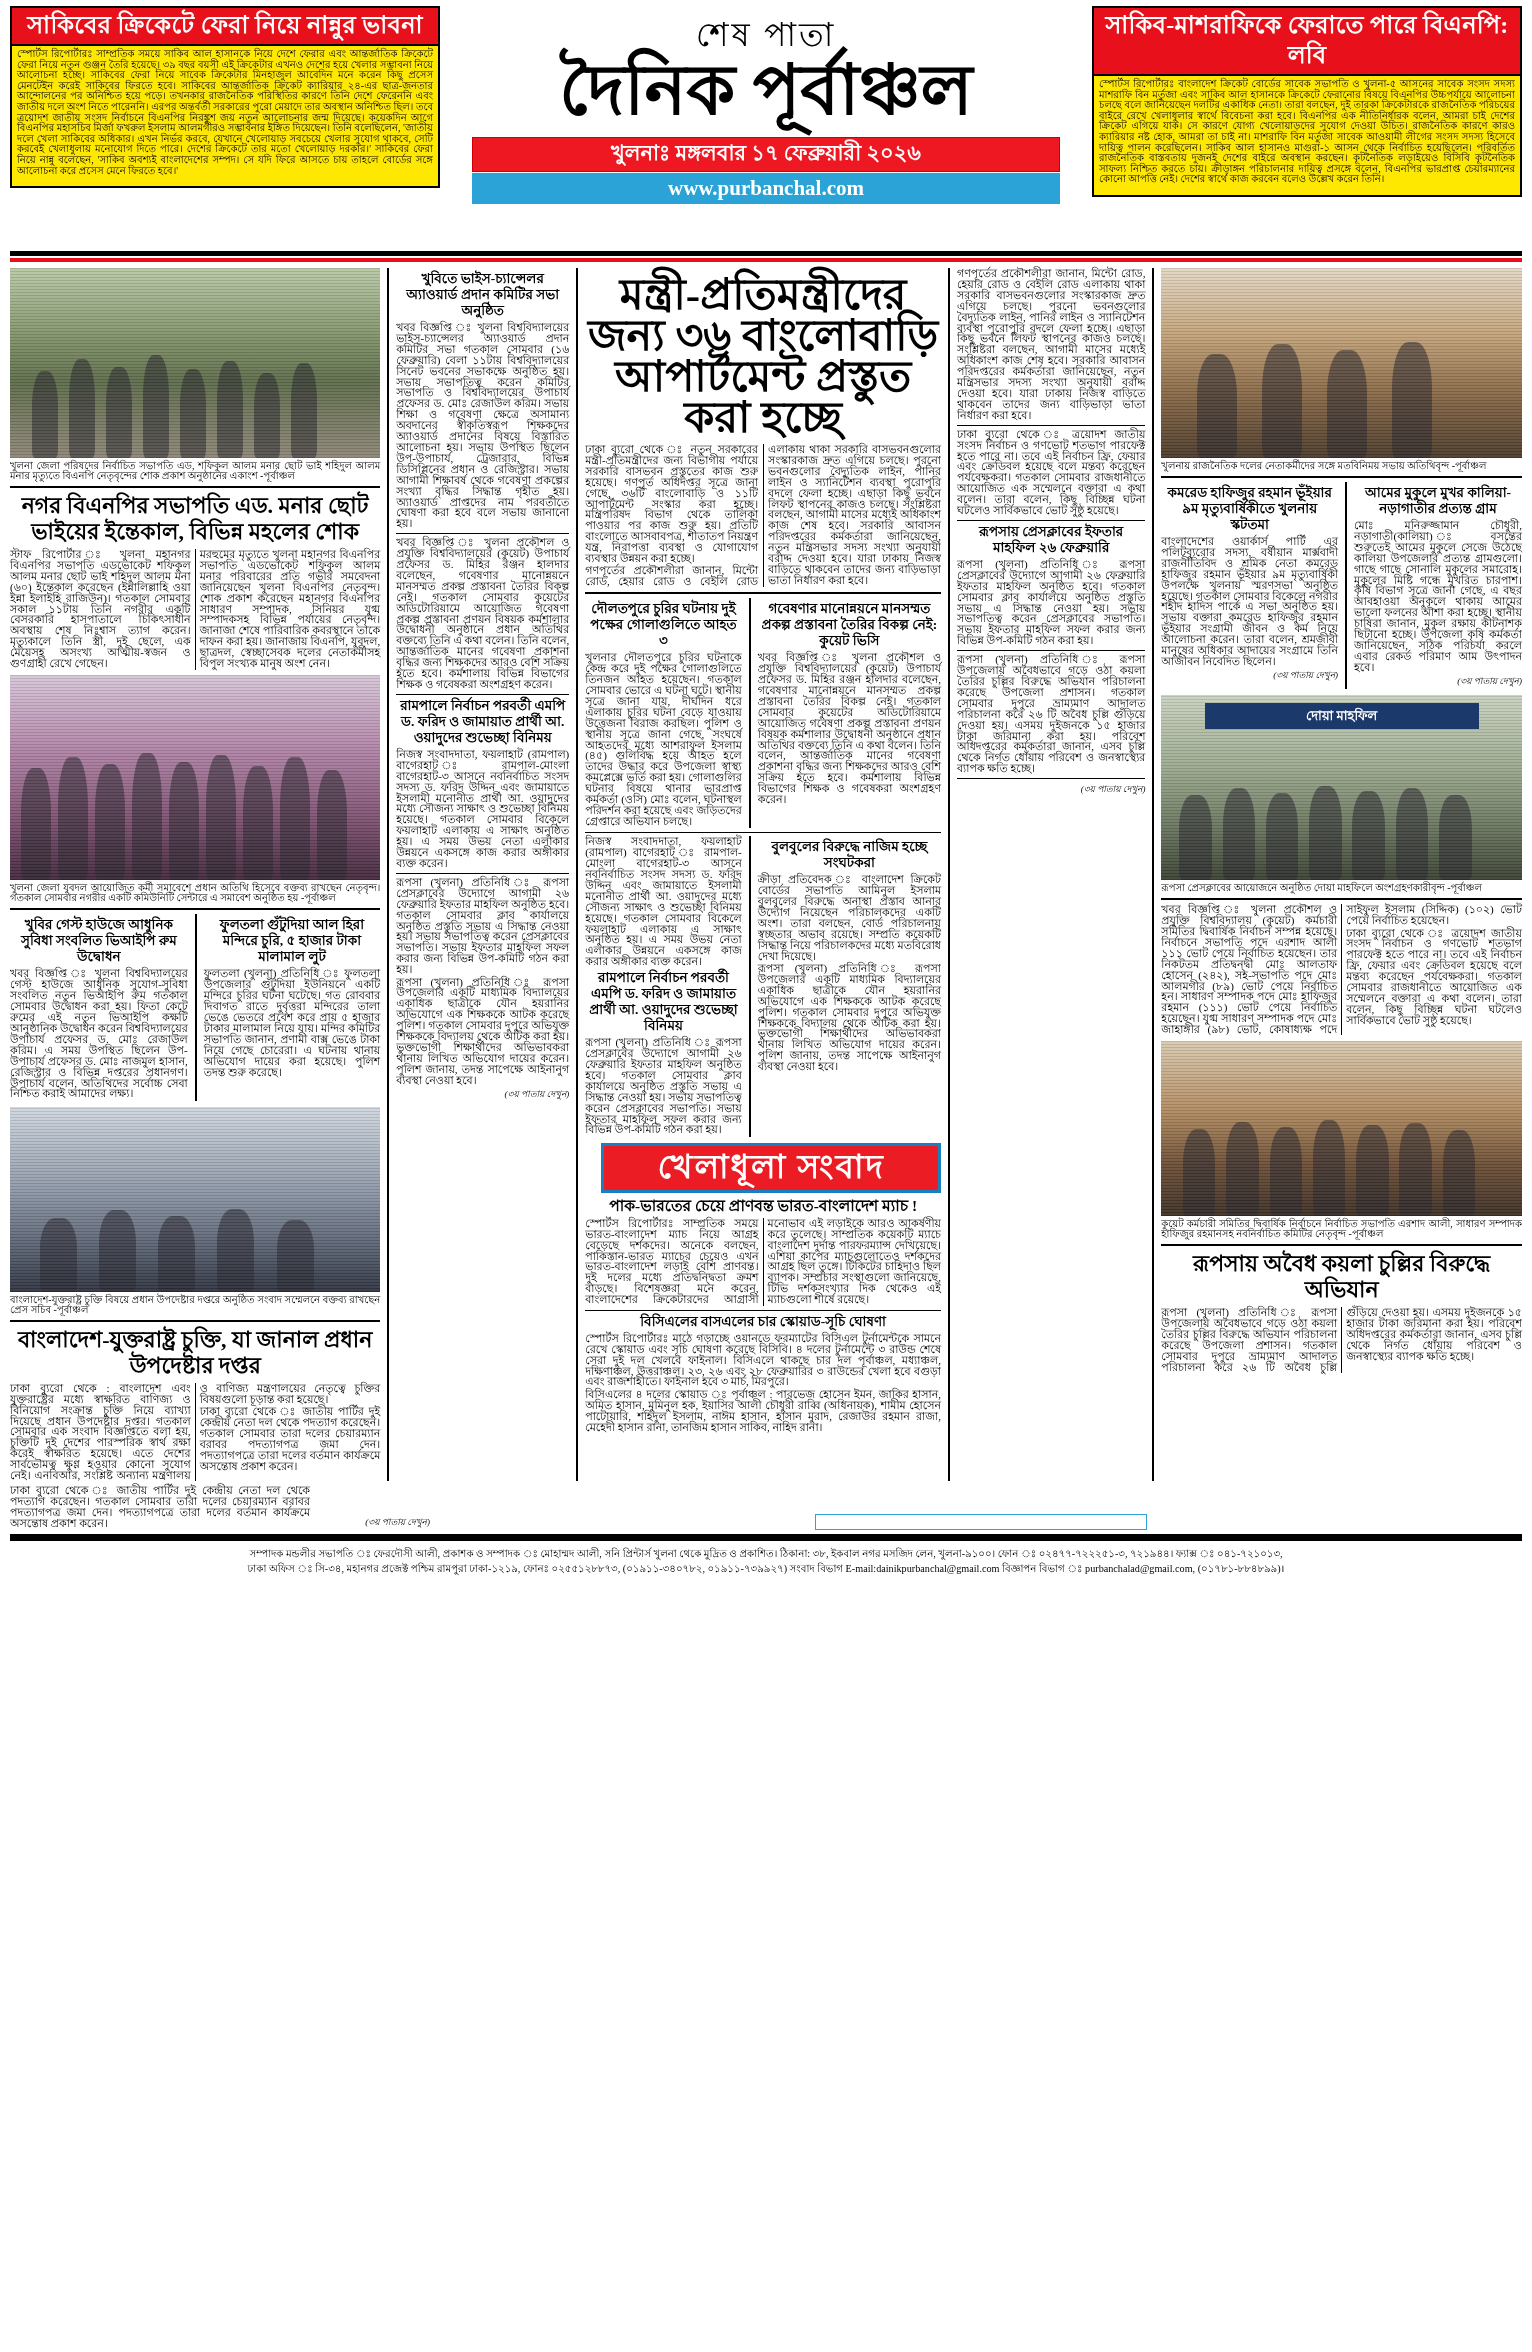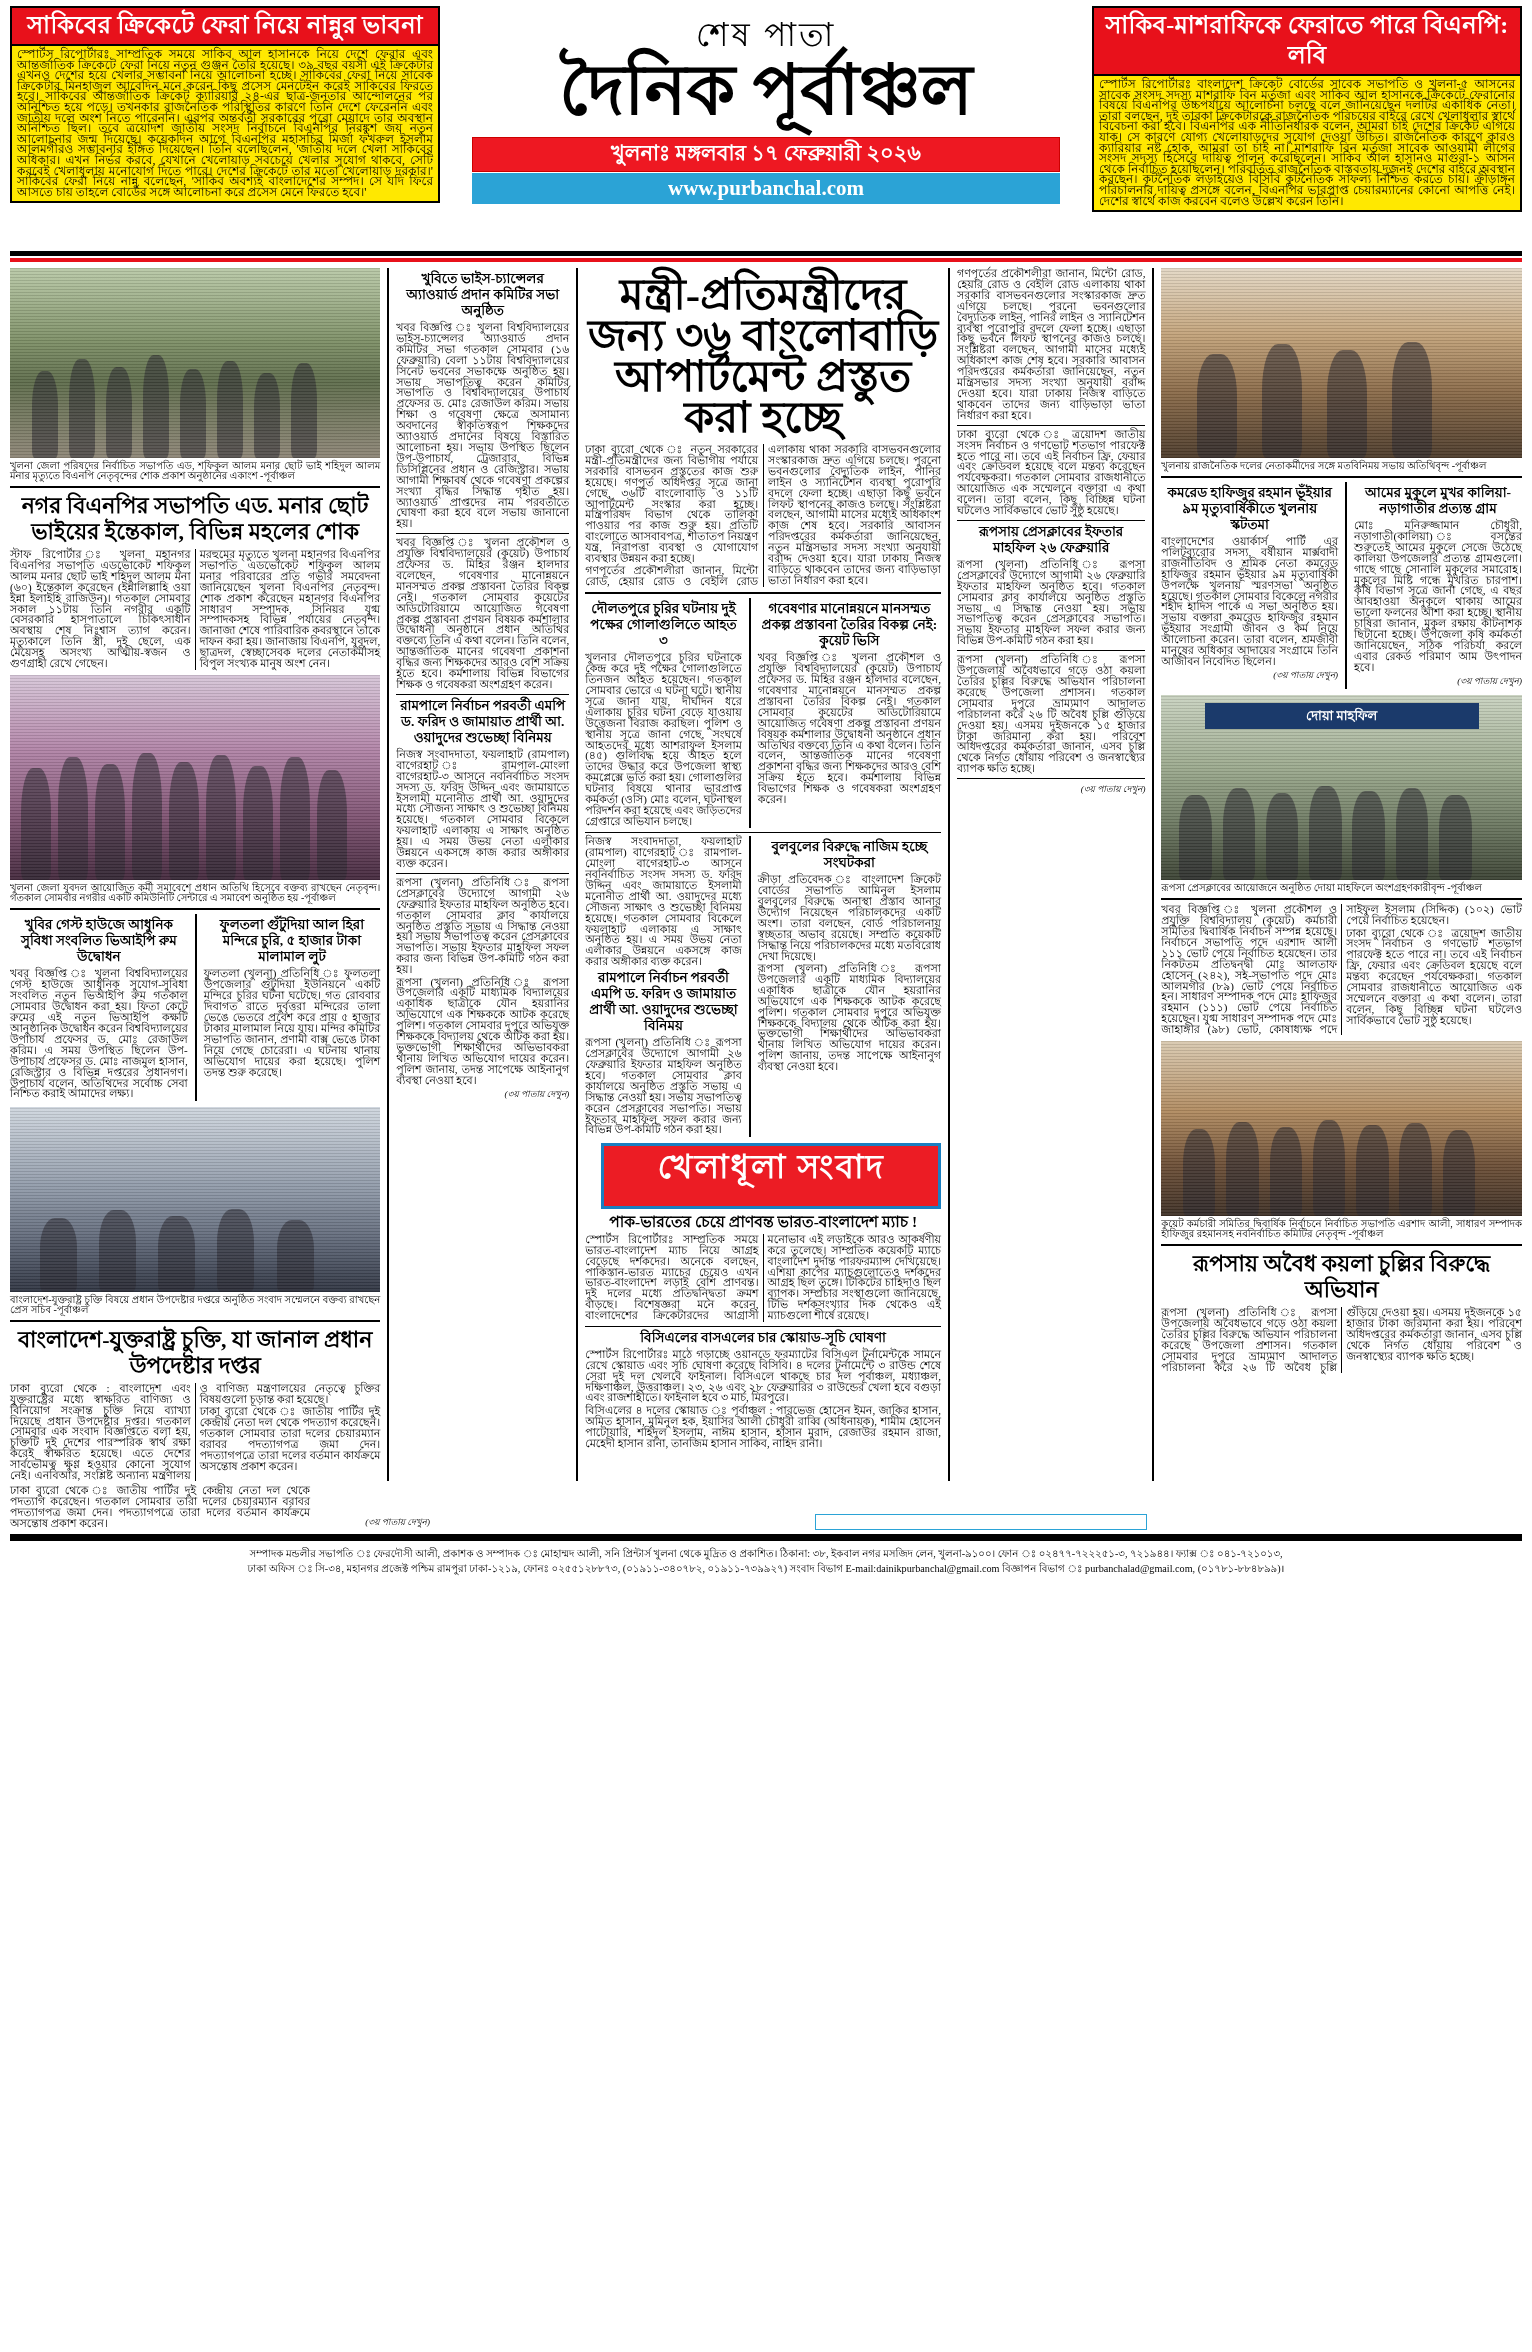--- a/index.html
+++ b/index.html
@@ -9,21 +9,21 @@
     color:#000;
     -webkit-font-smoothing:none;
   }
   .page{width:1532px;height:2352px;position:relative;box-sizing:border-box;padding:6px 10px 0 10px;}
 
   
   .masthead{display:flex;align-items:flex-start;height:238px;}
   .hdr-side{width:430px;border:2px solid #000;box-sizing:border-box;background:#ffe800;}
   .hdr-side .bar{background:#e8111b;color:#fff;text-align:center;font-weight:bold;
       font-size:24px;line-height:30px;padding:2px 0 4px 0;border-bottom:2px solid #000;letter-spacing:.3px;}
-  .hdr-side .body{padding:3px 5px 3px 5px;font-size:12px;line-height:10.6px;text-align:justify;}
+  .hdr-side .body{padding:3px 5px 9px 5px;font-size:10px;line-height:10.6px;text-align:justify;}
   .hdr-side .body p{margin:0 0 1px 0;}
 
   .hdr-mid{flex:1;text-align:center;padding:0 6px;}
   .sheshpata{font-size:33px;font-weight:normal;letter-spacing:3px;margin-top:10px;line-height:38px;}
   .logo{font-size:70px;font-weight:bold;line-height:78px;letter-spacing:0px;margin-top:-2px;}
   .dateband{background:#ee1822;color:#fff;font-weight:bold;font-size:21px;line-height:27px;
       margin:7px 26px 0 26px;padding:2px 0 4px 0;border:1px solid #c00;}
   .webband{background:#2ba3d6;color:#fff;font-weight:bold;font-size:21px;line-height:26px;
       margin:1px 26px 0 26px;padding:2px 0 3px 0;font-family:"Liberation Serif",serif;}
   .hr-thick{height:5px;background:#000;margin:7px 0 0 0;}
@@ -58,21 +58,21 @@
   .ph-b{background:linear-gradient(180deg,#d9c9b0 0%,#b08a5f 40%,#6d4f36 70%,#3d2f25 100%);}
   .ph-c{background:linear-gradient(180deg,#cfd6de 0%,#8d97a6 45%,#5a6272 75%,#2e3340 100%);}
   .ph-d{background:linear-gradient(180deg,#e3d7c4 0%,#c2a279 35%,#8a6a48 65%,#4b3a2a 100%);}
   .ph-e{background:linear-gradient(180deg,#d6c6d8 0%,#b285a8 35%,#7d5170 70%,#43283c 100%);}
   .ph-f{background:linear-gradient(180deg,#c9d2c0 0%,#9aa88c 40%,#6b7760 70%,#3a4132 100%);}
   .photo:after{content:"";position:absolute;inset:0;
      background:repeating-linear-gradient(0deg,rgba(0,0,0,.10) 0 1px,rgba(255,255,255,.06) 1px 3px);}
   .photo .fig{position:absolute;bottom:0;background:rgba(40,38,45,.55);border-radius:40% 40% 10% 10%;}
 
   
-  .sectionband{background:#ec1c24;border:3px solid #1a7fc1;padding:3px 0 20px 0;margin:6px 0 2px 16px;}
+  .sectionband{background:#ec1c24;border:3px solid #1a7fc1;padding:3px 0 4px 0;margin:6px 0 2px 16px;}
   .sectionband .t{color:#fff;font-size:33px;line-height:37px;font-weight:bold;text-align:center;letter-spacing:2px;}
   .sec-sub{font-size:15.5px;line-height:19px;font-weight:bold;text-align:center;margin:3px 0 3px 0;}
 
   
   .footer-hr{height:7px;background:#000;margin:4px 0 0 0;}
   .footer{font-size:10.2px;line-height:14px;text-align:center;padding:6px 12px 2px 12px;}
   .footer .l2{margin-top:1px;}
   .seecont{font-size:9px;text-align:right;font-style:italic;}
   .bottom-blue{border:1px solid #2ba3d6;height:14px;width:330px;margin:0 auto;}
 </style>

